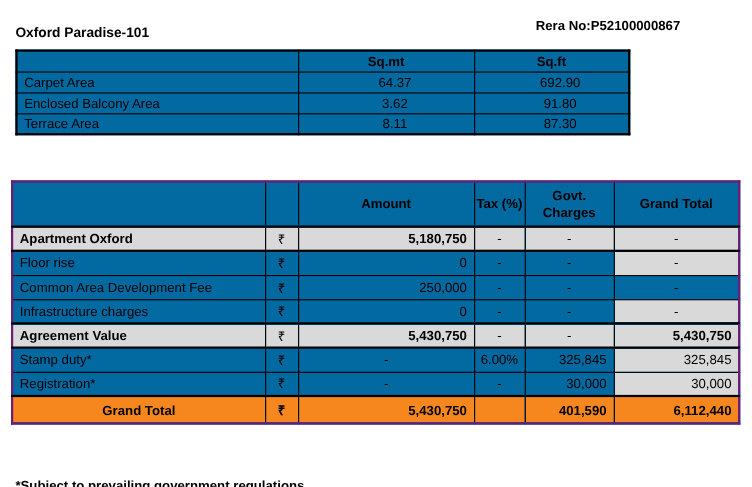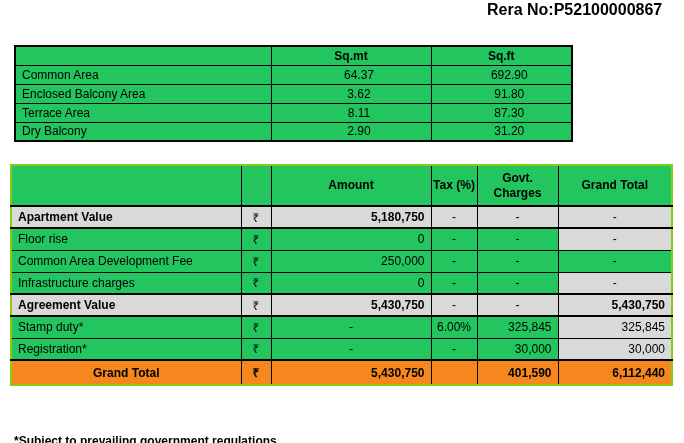--- a/index.html
+++ b/index.html
@@ -1,36 +1,36 @@
 <!DOCTYPE html>
 <html><head>
 <meta charset="utf-8">
 <style>
   * { margin:0; padding:0; box-sizing:border-box; }
   html,body { background:#ffffff; }
   body { font-family:"Liberation Sans", sans-serif; color:#000; }
   .page { position:relative; width:684px; height:443px; background:#fff; overflow:hidden; }
 
-  .rera { position:absolute; top:1px; left:487px; font-size:16px; font-weight:bold; }
+  .rera { position:absolute; top:16px; left:487px; font-size:12px; font-weight:bold; }
   .title { position:absolute; top:23px; left:14px; font-size:12.5px; font-weight:bold; }
   .footnote { position:absolute; top:434px; left:14px; font-size:12px; font-weight:600; }
 
-  table { border-collapse:collapse; table-layout:fixed; position:absolute; background:#22c55e; }
+  table { border-collapse:collapse; table-layout:fixed; position:absolute; background:#0369a1; }
   td, th { border:1px solid #000; font-size:12px; overflow:hidden; white-space:nowrap; }
 
   
   .area-table { left:14px; top:45px; width:557px; }
   .area-table { border:2px solid #000; }
   .area-table th { height:19px; font-weight:bold; text-align:center; }
   .area-table td { height:19px;padding-left:16px; }
   .area-table .lbl { text-align:left; padding-left:6px; }
   .area-table .val { text-align:center; }
 
   
-  .cost-table { left:10px; top:164px; width:661px; border:2px solid #84cc16; }
+  .cost-table { left:10px; top:164px; width:661px; border:2px solid #701a75; }
   .cost-table th { height:41px; font-weight:bold; text-align:center; white-space:normal; line-height:1.2; border-bottom:2px solid #000; }
   .cost-table td { height:22px; }
   .cost-table .lbl { text-align:left; padding-left:6px; }
   .cost-table .rs  { text-align:center; }
   .cost-table .amt { text-align:right; padding-right:6px; }
   .cost-table .tax { text-align:center; }
   .cost-table .gov { text-align:right; padding-right:6px; }
   .cost-table .gt  { text-align:right; padding-right:6px; }
   .cost-table .c   { text-align:center; padding-right:0; }
   .cost-table .b   { font-weight:bold; }
@@ -38,52 +38,48 @@
   tr.section td { background:#d9d9d9; border-top:2px solid #000; border-bottom:2px solid #000; }
   tr.total td { background:#f6871f; border-top:2px solid #000; font-weight:bold; height:25px; }
   tr.total .lbl { text-align:center; padding-left:0; }
 </style>
 </head>
 <body>
 
 <div class="page">
 
   <div class="rera">Rera No:P52100000867</div>
+  <div class="title">Oxford Paradise-101</div>
 
   <table class="area-table">
     <colgroup>
         <col style="width:256px">
         <col style="width:160px">
         <col style="width:141px">
       </colgroup>
     <tbody>
         <tr>
       <th></th>
       <th>Sq.mt</th>
       <th>Sq.ft</th>
     </tr>
     <tr>
-      <td class="lbl">Common Area</td>
+      <td class="lbl">Carpet Area</td>
       <td class="val">64.37</td>
       <td class="val">692.90</td>
     </tr>
     <tr>
       <td class="lbl">Enclosed Balcony Area</td>
       <td class="val">3.62</td>
       <td class="val">91.80</td>
     </tr>
     <tr>
       <td class="lbl">Terrace Area</td>
       <td class="val">8.11</td>
       <td class="val">87.30</td>
-    </tr>
-    <tr>
-      <td class="lbl">Dry Balcony</td>
-      <td class="val">2.90</td>
-      <td class="val">31.20</td>
     </tr>
   </tbody>
     </table>
 
   <table class="cost-table">
     <colgroup>
         <col style="width:230px">
         <col style="width:30px">
         <col style="width:160px">
         <col style="width:46px">
@@ -94,21 +90,21 @@
         <tr>
       <th></th>
       <th></th>
       <th>Amount</th>
       <th>Tax (%)</th>
       <th>Govt. Charges</th>
       <th>Grand Total</th>
     </tr>
 
     <tr class="section">
-      <td class="lbl b">Apartment Value</td>
+      <td class="lbl b">Apartment Oxford</td>
       <td class="rs">₹</td>
       <td class="amt b">5,180,750</td>
       <td class="tax">-</td>
       <td class="gov c">-</td>
       <td class="gt c">-</td>
     </tr>
 
     <tr>
       <td class="lbl">Floor rise</td>
       <td class="rs">₹</td>

